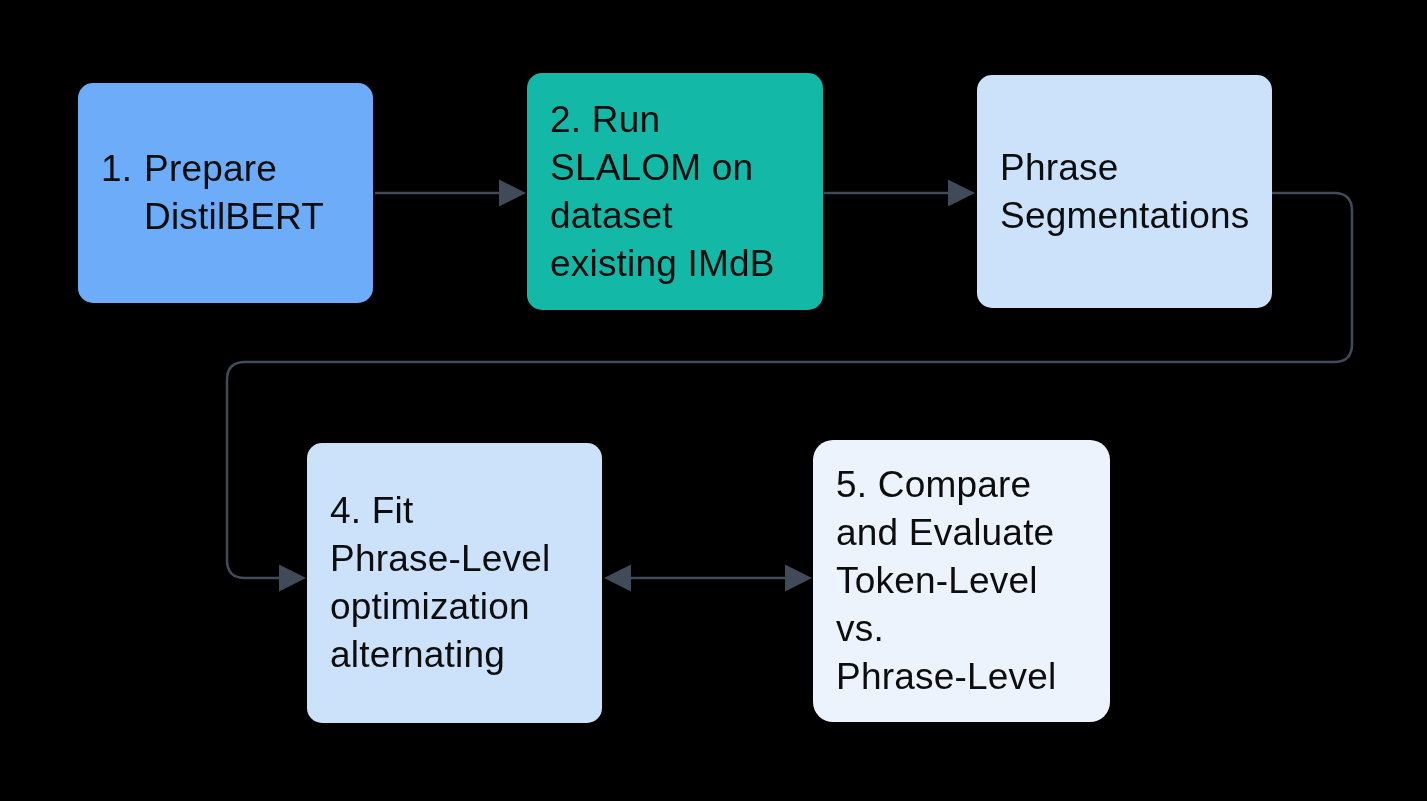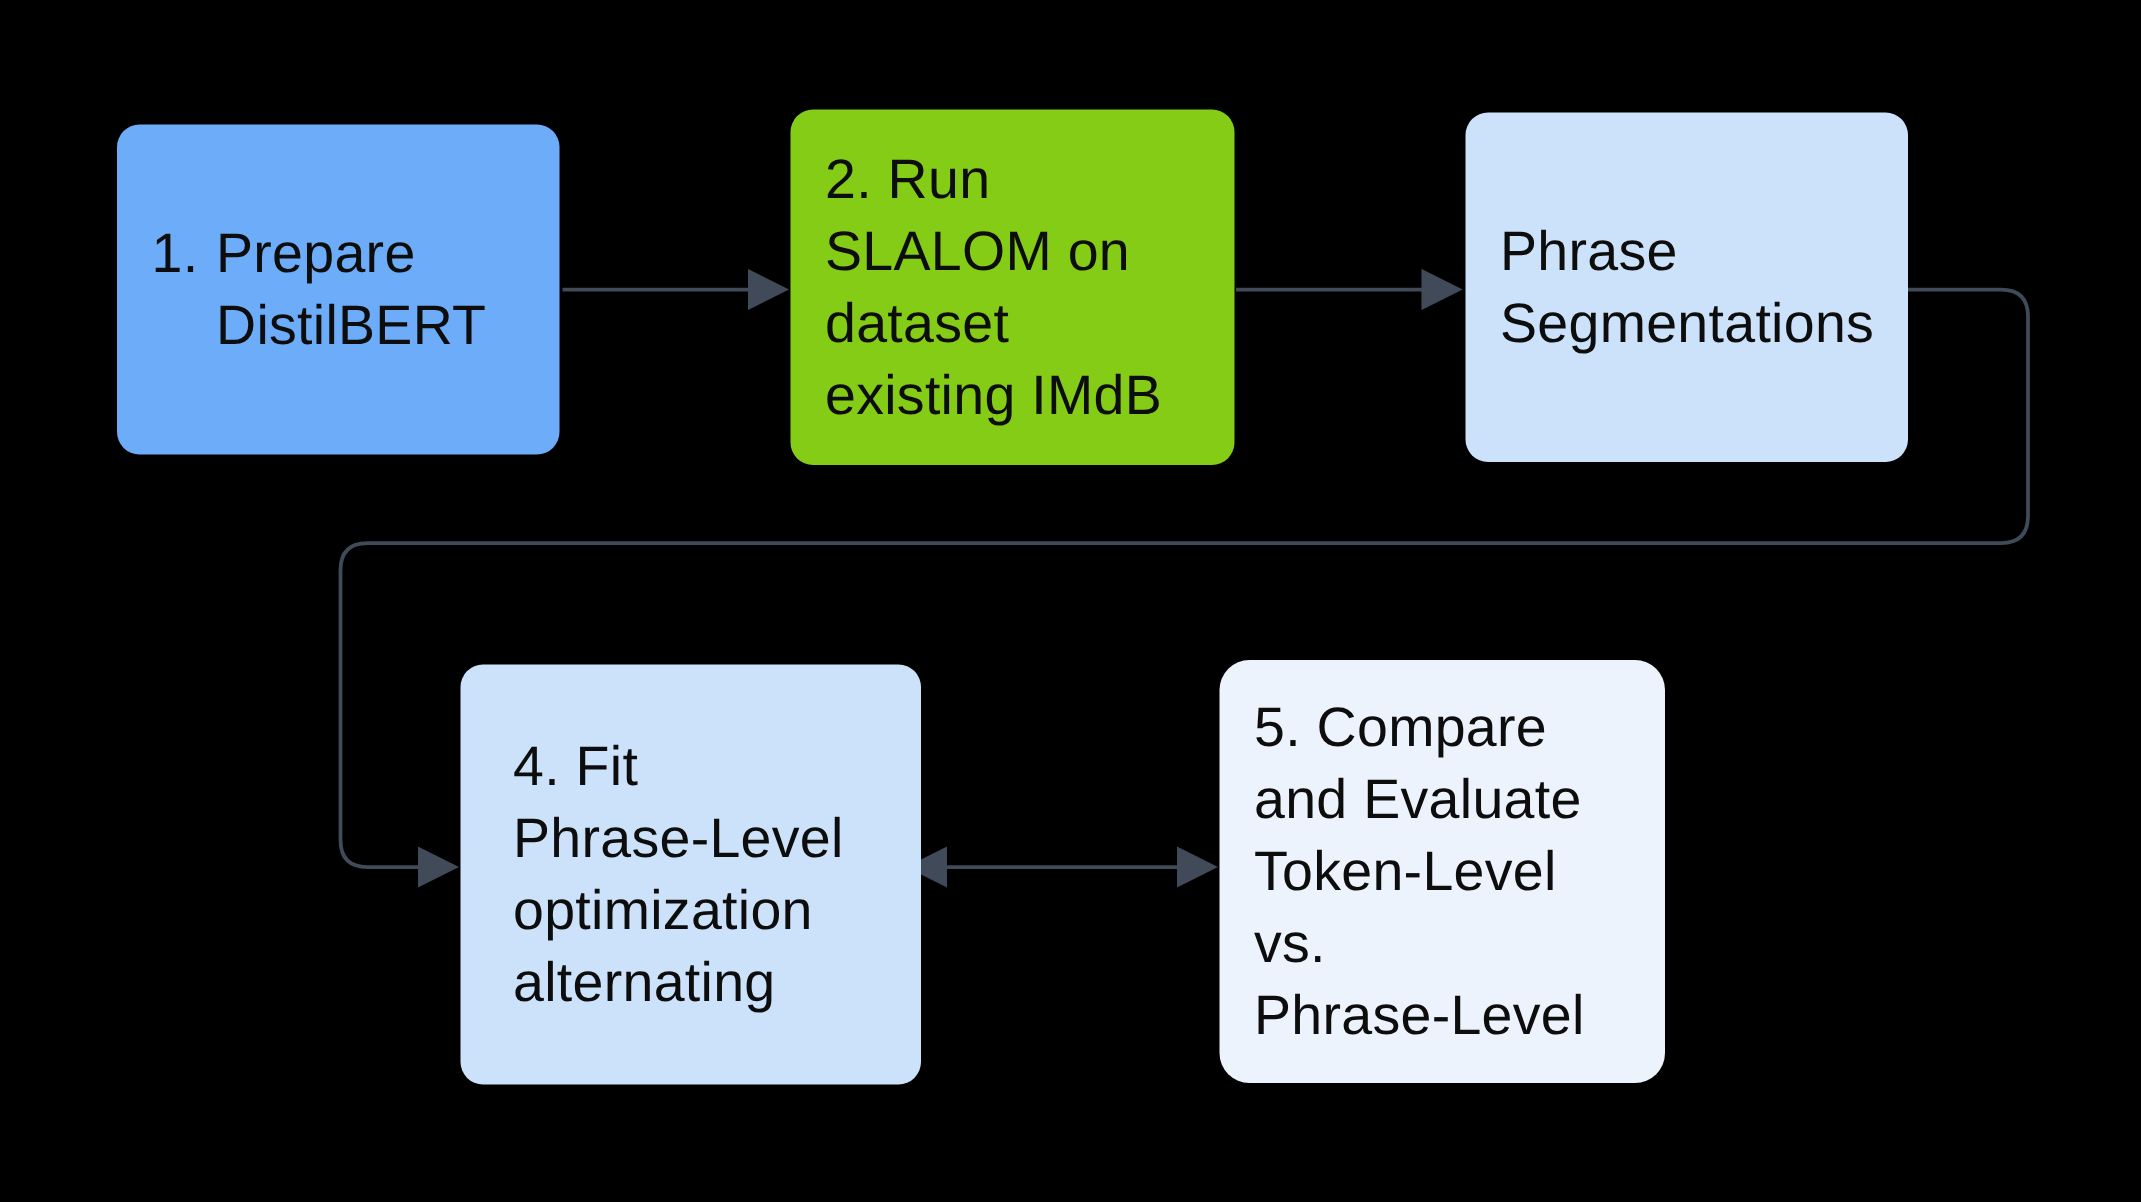--- a/index.html
+++ b/index.html
@@ -52,21 +52,21 @@
     font-weight: 700;
     line-height: 0;
     vertical-align: baseline;
     position: relative;
     top: 7px;
   }
   
   #node-1 { left: 78px;  top: 83px;  width: 295px; height: 220px; }
   #node-2 { left: 527px; top: 73px;  width: 296px; height: 237px; }
   #node-3 { left: 977px; top: 75px;  width: 295px; height: 233px; }
-  #node-4 { left: 307px; top: 443px; width: 295px; height: 280px; padding-left: 12px; }
+  #node-4 { left: 307px; top: 443px; width: 295px; height: 280px; }
   #node-5 { left: 813px; top: 440px; width: 297px; height: 282px; }
 </style>
 </head>
 <body style="background: rgb(0, 0, 0);">
 
 <div class="stage">
 
   <svg class="edges" width="1427" height="801" aria-hidden="true">
     <defs>
       <marker id="ah" viewBox="0 0 10 10" refX="8.5" refY="5" markerWidth="11" markerHeight="11" orient="auto-start-reverse">
@@ -79,21 +79,21 @@
     <path class="edge" d="M 608 578 H 808" fill="none" stroke-width="2.5" marker-start="url(#ah)" marker-end="url(#ah)" stroke="#414a58"></path>
   </svg>
 
   <div class="node" id="node-1" style="background: rgb(108, 172, 248);">
     <div class="content hang" style="color: rgb(13, 13, 13);">
         <div class="line"><span class="marker">1.</span>Prepare</div>
         <div class="line">DistilBERT</div>
       </div>
   </div>
 
-  <div class="node" id="node-2" style="background: #84cc16;">
+  <div class="node" id="node-2" style="background: #14b8a6;">
     <div class="content" style="color: rgb(13, 13, 13);">
         <div class="line">2. Run</div>
         <div class="line">SLALOM on</div>
         <div class="line">dataset</div>
         <div class="line">existing IMdB</div>
       </div>
   </div>
 
   <div class="node" id="node-3" style="background: rgb(204, 226, 251);">
     <div class="content" style="color: rgb(13, 13, 13);">

